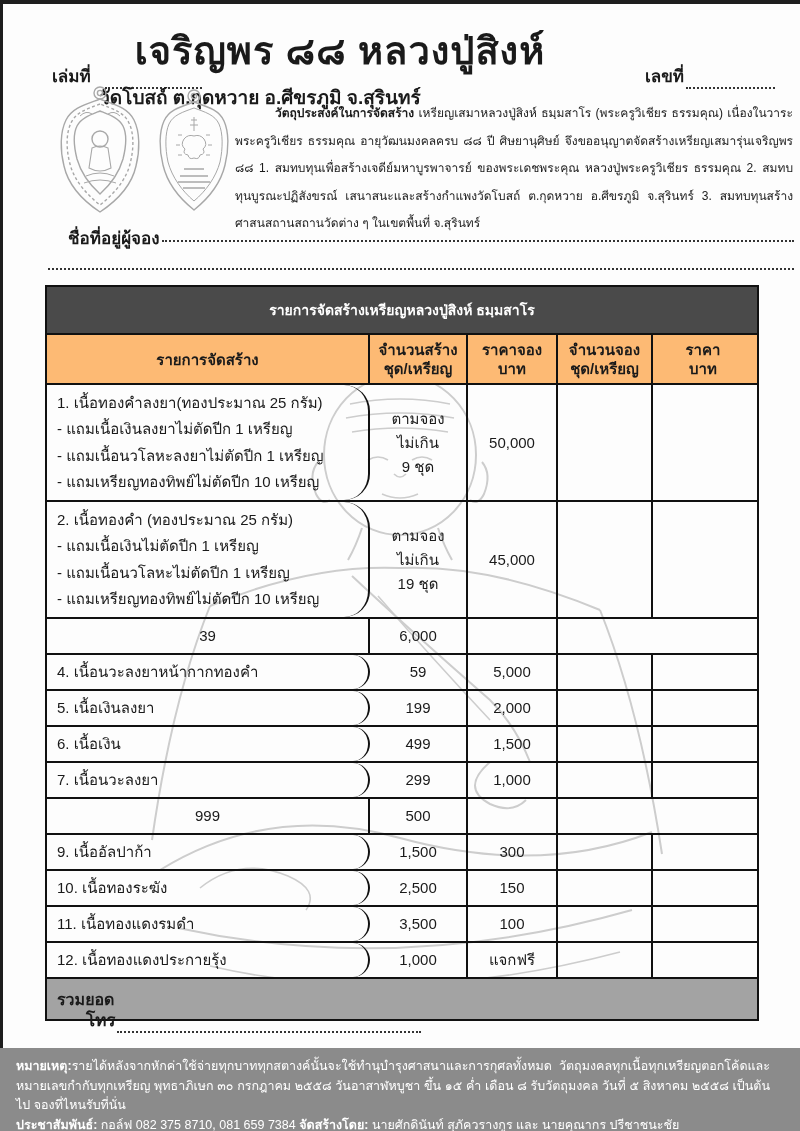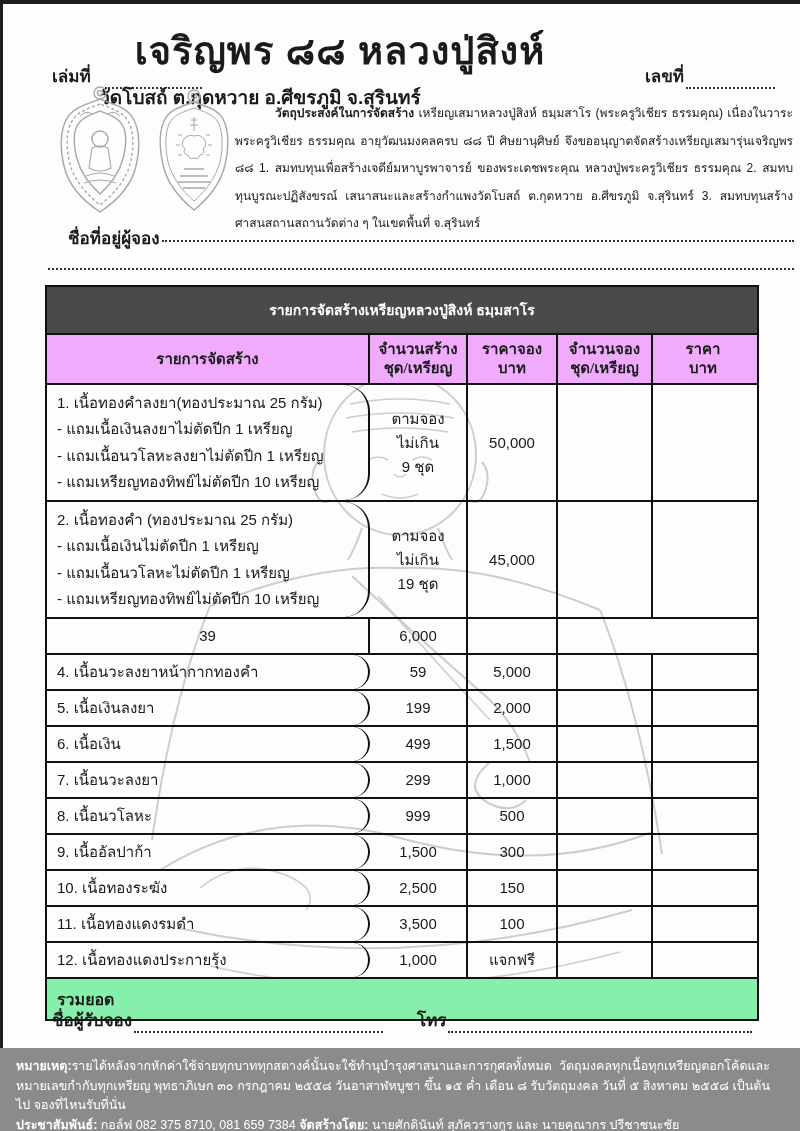--- a/index.html
+++ b/index.html
@@ -28,31 +28,31 @@
   .bookerline{position:absolute;left:48px;top:224px;right:6px;display:flex;
               font-size:17px;font-weight:bold;margin-left:20px;}
   .addrline{position:absolute;left:48px;top:252px;right:6px;height:16px;border-bottom:2px dotted #333;}
 
   .watermark{position:absolute;left:60px;top:370px;z-index:0;}
 
   .otable{position:absolute;left:45px;top:285px;width:710px;border:2px solid #111;z-index:1;background:transparent;}
   .ttitle{height:46px;background:#4a4a4a;color:#fff;font-size:14px;font-weight:bold;
           display:flex;align-items:center;justify-content:center;border-bottom:2px solid #111;}
   .thead,.trow{display:grid;grid-template-columns:323px 98px 90px 95px 100px;border-bottom:2px solid #111;}
-  .thead{height:48px;background:#f0abfc;font-family:Liberation Serif, serif;}
+  .thead{height:48px;background:#fdba74;}
   .th,.td{border-right:2px solid #111;display:flex;align-items:center;justify-content:center;
           white-space:pre-line;text-align:center;font-size:15px;}
   .th{font-weight:bold;line-height:19px;}
   .th.last,.td.last{border-right:none;}
   .trow{height:34px;background:transparent;}
   .trow.tall{height:115px;}
   .td.item{justify-content:flex-start;text-align:left;padding:0 10px;line-height:26px;border-radius:26px;}
   .trow.tall .td.item{line-height:26.5px;}
   .td.qty,.td.price{line-height:24px;}
-  .ttotal{height:40px;background:#86efac;display:flex;align-items:center;padding-left:10px;
+  .ttotal{height:40px;background:#a3a3a3;display:flex;align-items:center;padding-left:10px;
           font-size:16px;font-weight:bold;}
 
   .receiver-row{position:absolute;left:52px;top:1006px;width:700px;display:flex;align-items:flex-end;
                 font-size:17px;font-weight:bold;z-index:2;}
   .receiver-row .dotfill{height:16px;}
   .receiver-row .gap{width:34px;}
   .phone-part{display:flex;flex:0 0 335px;align-items:flex-end;}
   .recv-part{display:flex;flex:1;align-items:flex-end;}
 
   .footer{position:absolute;left:0;top:1048px;width:800px;height:83px;background:#8b8b8b;
@@ -202,21 +202,20 @@
       <div class="td last"></div>
     </div>
     <div class="trow">
       <div class="td item">7. เนื้อนวะลงยา</div>
       <div class="td qty">299</div>
       <div class="td price">1,000</div>
       <div class="td"></div>
       <div class="td last"></div>
     </div>
     <div class="trow">
-      <div class="td item">8. เนื้อนวโลหะ</div>
       <div class="td qty">999</div>
       <div class="td price">500</div>
       <div class="td"></div>
       <div class="td last"></div>
     </div>
     <div class="trow">
       <div class="td item">9. เนื้ออัลปาก้า</div>
       <div class="td qty">1,500</div>
       <div class="td price">300</div>
       <div class="td"></div>
@@ -243,24 +242,20 @@
       <div class="td"></div>
       <div class="td last"></div>
     </div>
 
     <div class="ttotal">
       <span>รวมยอด</span>
     </div>
   </div>
 
   <div class="receiver-row">
-    <div class="recv-part">
-      <span>ชื่อผู้รับจอง</span>
-      <span class="dotfill"></span>
-    </div>
     <div class="gap"></div>
     <div class="phone-part">
       <span>โทร</span>
       <span class="dotfill"></span>
     </div>
   </div>
 
   <div class="footer">
     <div class="fnote"><b>หมายเหตุ:</b><span>รายได้หลังจากหักค่าใช้จ่ายทุกบาททุกสตางค์นั้นจะใช้ทำนุบำรุงศาสนาและการกุศลทั้งหมด วัตถุมงคลทุกเนื้อทุกเหรียญตอกโค้ดและหมายเลขกำกับทุกเหรียญ พุทธาภิเษก ๓๐ กรกฎาคม ๒๕๕๘ วันอาสาฬหบูชา ขึ้น ๑๕ ค่ำ เดือน ๘ รับวัตถุมงคล วันที่ ๕ สิงหาคม ๒๕๕๘ เป็นต้นไป จองที่ไหนรับที่นั่น</span></div>
     <div class="fcontact"><b>ประชาสัมพันธ์:</b><span> กอล์ฟ 082 375 8710,  081 659 7384  </span><b>จัดสร้างโดย:</b><span> นายศักดินันท์  สุภัควรางกูร และ นายคุณากร  ปรีชาชนะชัย</span></div>

